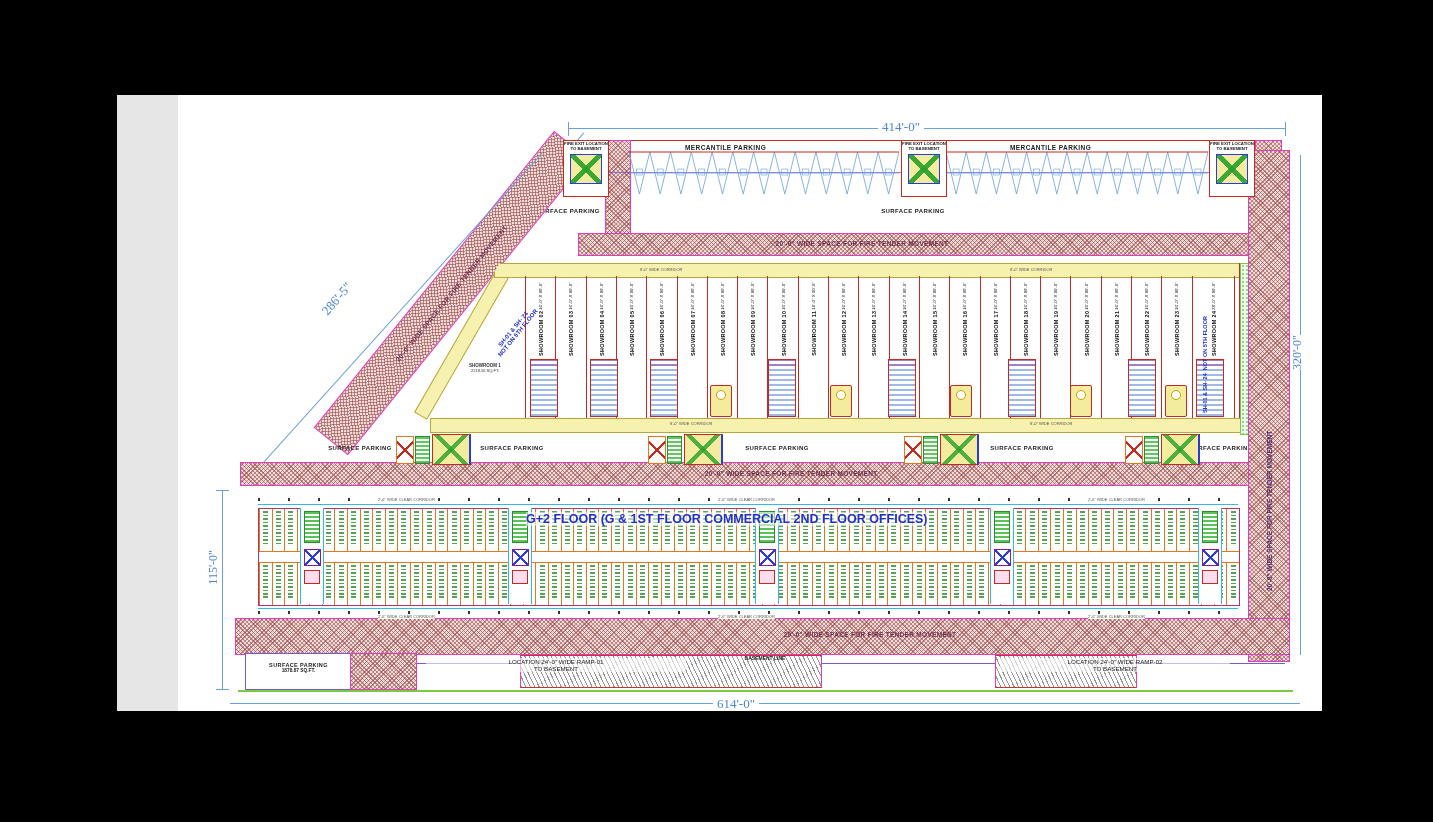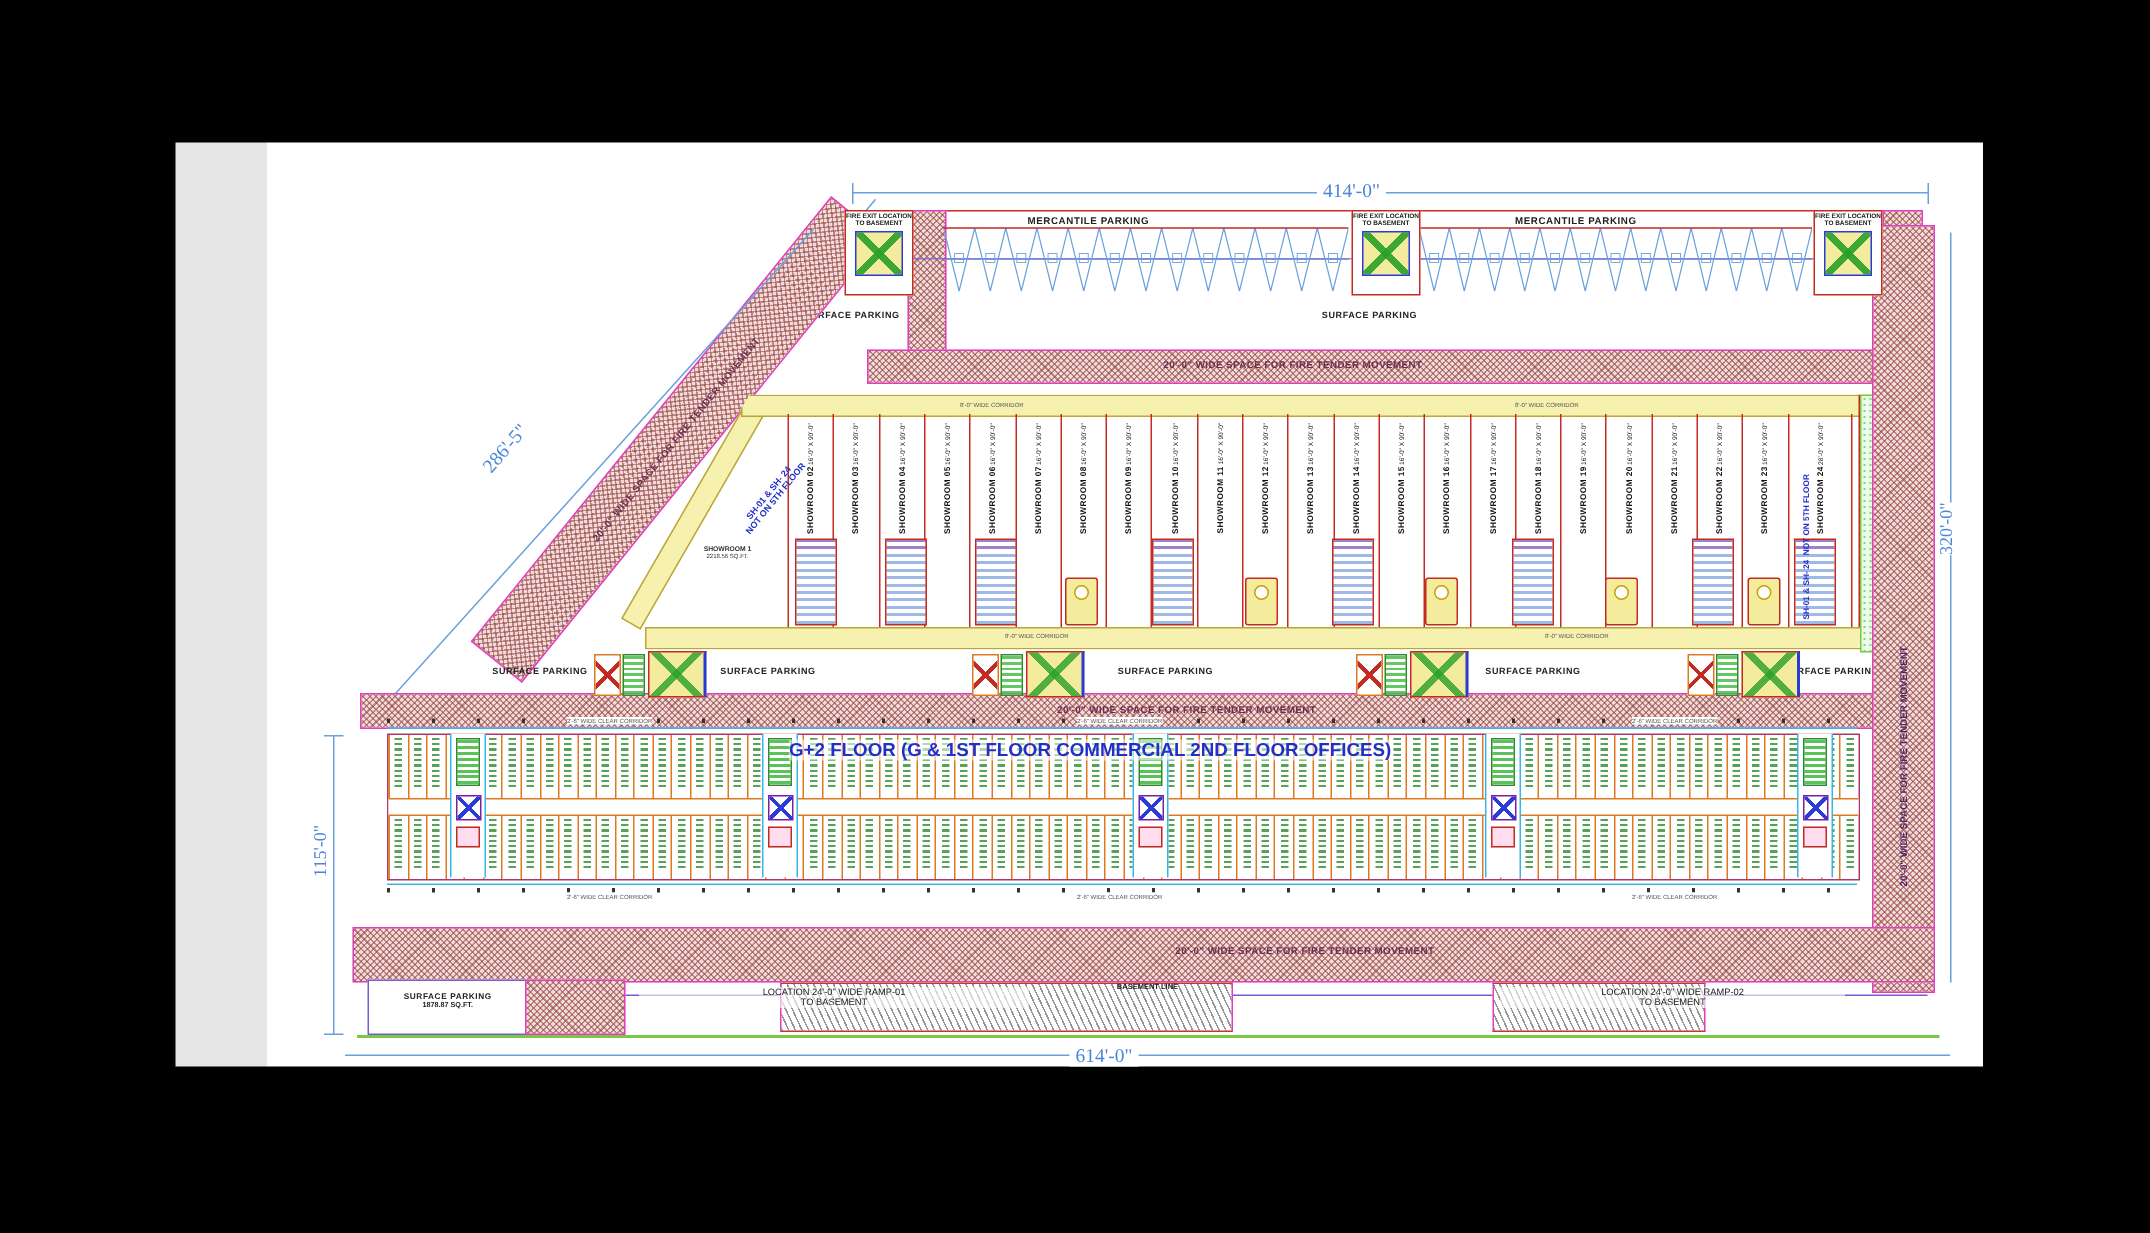--- a/index.html
+++ b/index.html
@@ -54,21 +54,21 @@
   .cl-lift{position:absolute;left:0;top:3px;width:16px;height:26px;border:1.5px solid #e07820;background:
     linear-gradient(45deg,transparent 46%,#c22a22 46% 54%,transparent 54%),
     linear-gradient(-45deg,transparent 46%,#c22a22 46% 54%,transparent 54%),#fff;}
   .cl-stair{position:absolute;left:19px;top:3px;width:13px;height:26px;border:1px solid #2e8b2e;
     background:repeating-linear-gradient(0deg,rgba(70,190,70,.85) 0 2px,#fff 2px 4px);}
   .cl-room{position:absolute;left:36px;top:1px;width:36px;height:29px;border:1.5px solid #c22a22;border-right:2px solid #2a3bd6;background:#f3ec9c;
     background-image:linear-gradient(45deg,transparent 45%,rgba(40,160,40,.8) 45% 55%,transparent 55%),
                      linear-gradient(-45deg,transparent 45%,rgba(40,160,40,.8) 45% 55%,transparent 55%);}
 
   
-  #lower-building{position:absolute;left:80px;top:384px;width:932px;height:118px;text-align:center;}
+  #lower-building{position:absolute;left:80px;top:403px;width:932px;height:118px;text-align:center;}
   .shoprow{position:absolute;left:0;width:980px;display:flex;}
   .shopcell{flex:1 0 auto;border-left:1px solid #e07820;height:100%;}
   .shopcell::before{content:"";display:block;width:5px;height:78%;margin:2px auto 0;
     background:repeating-linear-gradient(0deg,rgba(46,139,46,.8) 0 1.5px,transparent 1.5px 3.5px);}
   .lcore{position:absolute;top:10px;width:22px;height:96px;background:#fff;border-left:1.5px solid #35b8e8;border-right:1.5px solid #35b8e8;z-index:6;}
   .lcore-stair{width:14px;height:30px;margin:3px auto 0;border:1px solid #2e8b2e;
     background:repeating-linear-gradient(0deg,rgba(70,190,70,.9) 0 2px,#fff 2px 4px);}
   .lcore-lift{width:15px;height:15px;margin:6px auto 0;border:1.5px solid #7b1fa2;background:
     linear-gradient(45deg,transparent 44%,#2a3bd6 44% 56%,transparent 56%),
     linear-gradient(-45deg,transparent 44%,#2a3bd6 44% 56%,transparent 56%),#fff;}

